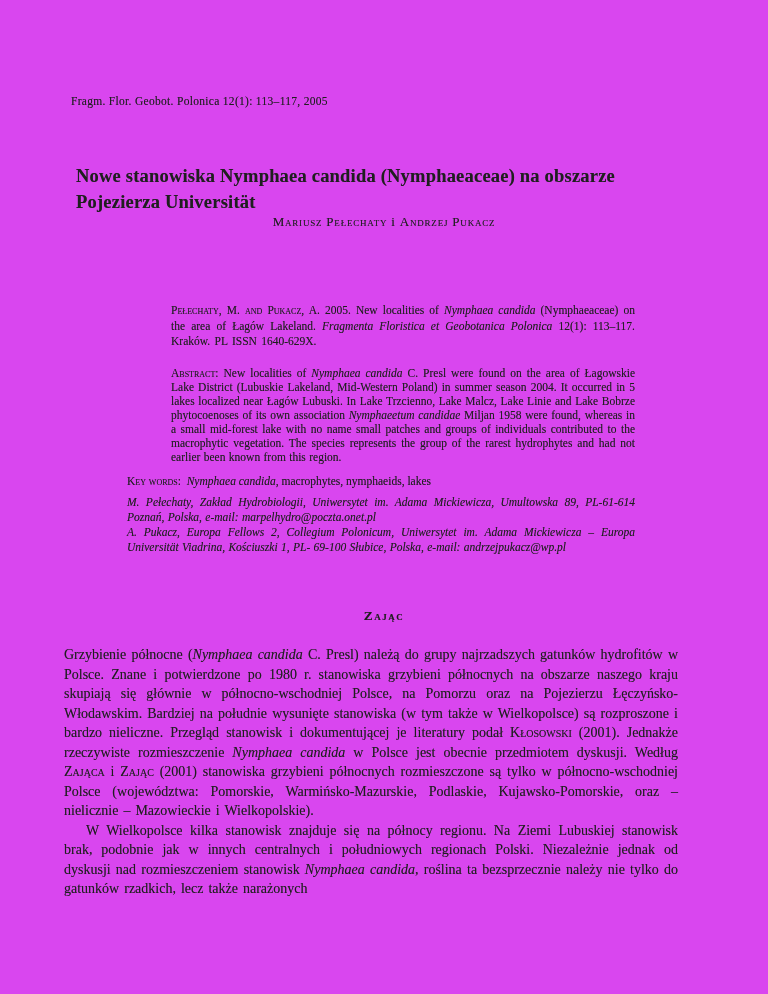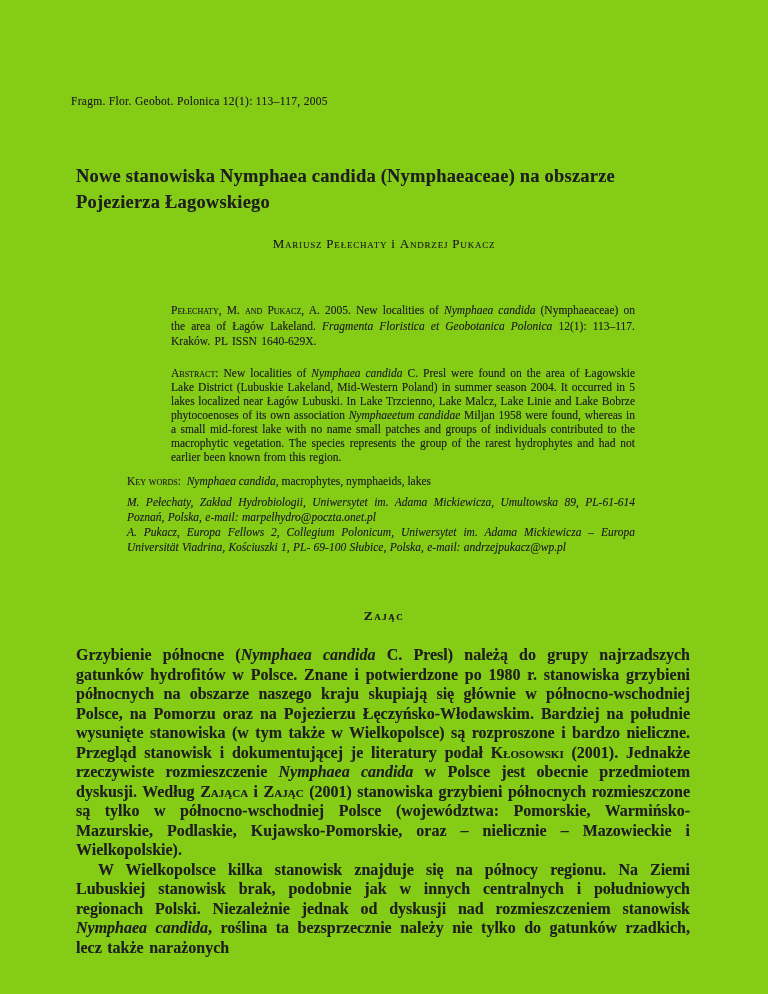--- a/index.html
+++ b/index.html
@@ -3,74 +3,74 @@
 <meta charset="utf-8">
 <style>
   * { margin:0; padding:0; box-sizing:border-box; }
   html,body { background:#ffffff; }
   body {
     width:768px; height:994px; position:relative; overflow:hidden;
     font-family:"Liberation Serif","DejaVu Serif",serif;
     color:#1f1f1f;
     text-shadow:0 0 .5px rgba(30,30,30,.45);
   }
-  .page { position:absolute; inset:0; background:#84cc16; }
+  .page { position:absolute; inset:0; background:#d946ef; }
 
   .running-head {
     position:absolute; top:95px; left:71px;
     font-size:11.5px; letter-spacing:.3px; white-space:nowrap;
   }
 
   .title {
     position:absolute; top:163px; left:76px; width:616px;
     font-weight:bold; font-size:18.5px; line-height:26px;
     letter-spacing:.2px;
   }
 
   .authors {
-    position:absolute; top:236px; left:76px; width:616px;
+    position:absolute; top:214px; left:76px; width:616px;
     text-align:center; font-size:13px; letter-spacing:.8px;
   }
 
   .front-matter {
     position:absolute; top:303px; left:127px; width:508px;
     font-size:11.5px;
   }
   .front-matter p { text-align:justify; hyphens:none; }
   .citation   { line-height:15.5px; word-spacing:1.5px; margin-bottom:16px;margin-left:44px; }
   .abstract   { line-height:14px;  word-spacing:.5px;  margin-bottom:10px;margin-left:44px; }
   .keywords   { line-height:14px;  text-align:right; margin-bottom:7px; }
   .address    { line-height:15px;  font-style:italic; word-spacing:.5px; }
 
   .section-heading {
     position:absolute; top:608px; left:76px; width:616px;
     text-align:center; font-size:13.5px; font-variant:small-caps;
     letter-spacing:1.5px;
   }
 
   .body-text {
-    position:absolute; top:645px; left:76px; width:614px;
-    font-size:16px; line-height:19.5px; word-spacing:1.5px;font-weight:bold;
+    position:absolute; top:645px; left:64px; width:614px;
+    font-size:14px; line-height:19.5px; word-spacing:1.5px;
   }
   .body-text p { text-align:justify; hyphens:none; }
   .body-text p.indent { text-indent:22px; }
 
   .sc { font-variant:small-caps; }
   .it { font-style:italic; }
 </style>
 </head>
 <body>
 
 <div class="page">
 
   <div class="running-head">Fragm. Flor. Geobot. Polonica 12(1): 113–117, 2005</div>
 
   <h1 class="title">
     <div>Nowe stanowiska Nymphaea candida (Nymphaeaceae) na obszarze</div>
-    <div>Pojezierza Łagowskiego</div>
+    <div>Pojezierza Universität</div>
   </h1>
 
   <div class="authors"><span class="sc">Mariusz Pełechaty</span><span> i </span><span class="sc">Andrzej Pukacz</span></div>
 
   <div class="front-matter">
     <p class="citation"><span class="sc">Pełechaty</span><span>, M. </span><span class="sc">and</span><span> </span><span class="sc">Pukacz</span><span>, A. 2005. New localities of </span><span class="it">Nymphaea candida</span><span> (Nymphaeaceae) on the area of Łagów Lakeland. </span><span class="it">Fragmenta Floristica et Geobotanica Polonica</span><span> 12(1): 113–117. Kraków. PL ISSN 1640-629X.</span></p>
     <p class="abstract"><span class="sc">Abstract</span><span>: New localities of </span><span class="it">Nymphaea candida</span><span> C. Presl were found on the area of Łagowskie Lake District (Lubuskie Lakeland, Mid-Western Poland) in summer season 2004. It occurred in 5 lakes localized near Łagów Lubuski. In Lake Trzcienno, Lake Malcz, Lake Linie and Lake Bobrze phytocoenoses of its own association </span><span class="it">Nymphaeetum candidae</span><span> Miljan 1958 were found, whereas in a small mid-forest lake with no name small patches and groups of individuals contributed to the macrophytic vegetation. The species represents the group of the rarest hydrophytes and had not earlier been known from this region.</span></p>
     <p class="keywords"><span class="sc">Key words</span><span>:&nbsp; </span><span class="it">Nymphaea candida</span><span>, macrophytes, nymphaeids, lakes</span></p>
     <p class="address"><span>M. Pełechaty, Zakład Hydrobiologii, Uniwersytet im. Adama Mickiewicza, Umultowska 89, PL-61-614 Poznań, Polska, e-mail: marpelhydro@poczta.onet.pl</span></p>
     <p class="address"><span>A. Pukacz, Europa Fellows 2, Collegium Polonicum, Uniwersytet im. Adama Mickiewicza – Europa Universität Viadrina, Kościuszki 1, PL- 69-100 Słubice, Polska, e-mail: andrzejpukacz@wp.pl</span></p>

